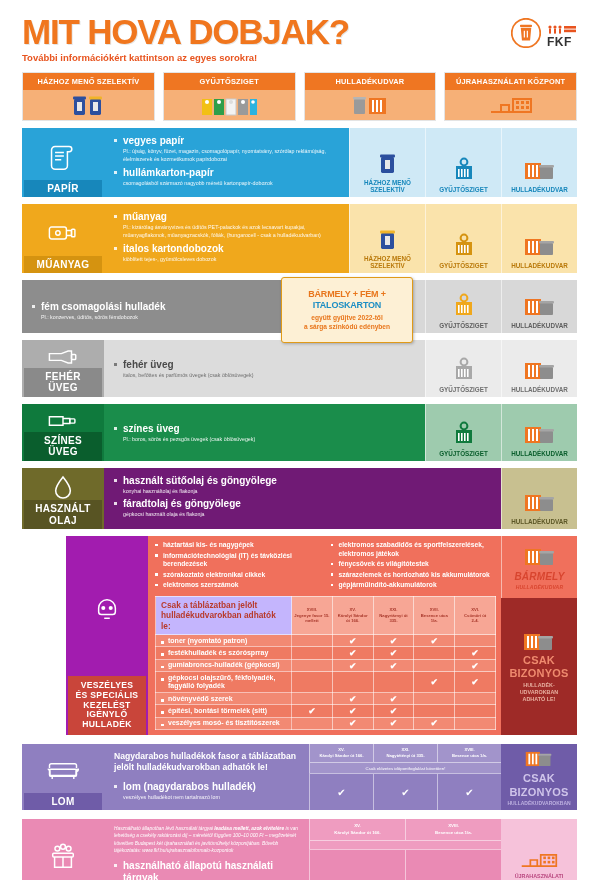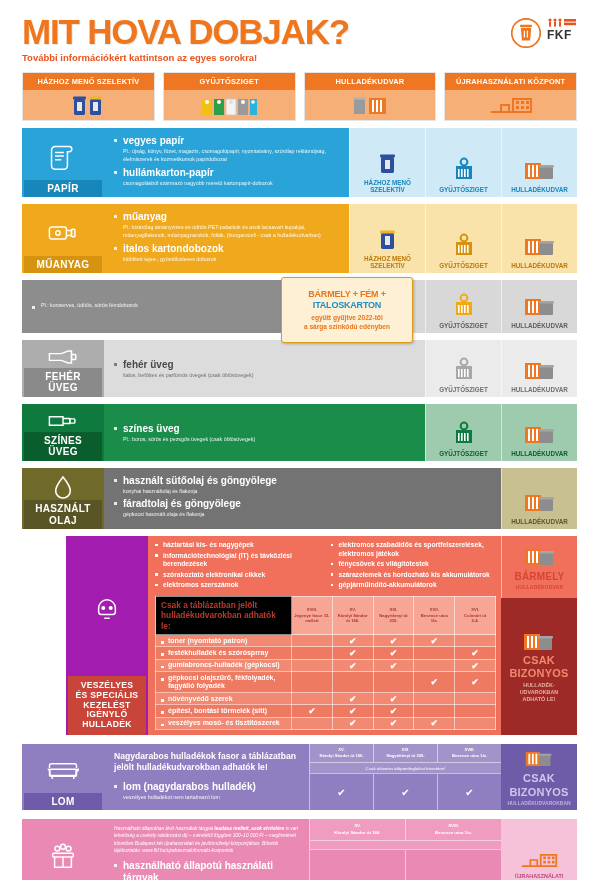--- a/index.html
+++ b/index.html
@@ -11,21 +11,21 @@
   }
   #page { position: relative; width: 597px; height: 880px; background:#fff; }
 
   
   .header { padding: 14px 20px 0 22px; display:flex; align-items:flex-start; }
   .title {
     font-size: 35px; font-weight: 800; color: #f0761e;
     letter-spacing: -1.2px; line-height: 1; white-space: nowrap;
     text-shadow: 1px 1px 0 rgba(0,0,0,.10);
   }
-  .brandwrap { margin-left: auto; display:flex; align-items:flex-start; gap:6px; padding-top:4px; }
+  .brandwrap { margin-left: auto; display:flex; align-items:flex-end; gap:6px; padding-top:4px; }
   .bin-logo { width: 30px; height: 30px; }
   .fkf { display:flex; flex-direction:column; align-items:flex-start; line-height:1; }
   .fkf-main { font-size:12px; font-weight:800; color:#333; letter-spacing:.5px; margin-top:2px;}
   .subtitle { margin: 3px 0 0 22px; font-size:9.5px; font-weight:700; color:#e8541f; }
 
   
   .colheads { display:flex; gap:8px; padding: 9px 20px 0 22px; }
   .colhead { flex:1; border:1px solid #e4e4e4; background:#fff; }
   .colhead .ch-title {
     background:#ef7622; color:#fff; font-size:7.4px; font-weight:800;
@@ -72,46 +72,46 @@
   .s-plastic .content{background:#f0a81c} .s-plastic .dest{background:#fae3ab;color:#b9790a}
   .s-metal .lbl{background:#7b7b7b}     .s-metal .lbl-text{background:#5e5e5e}
   .s-metal .content{background:#8d8d8d} .s-metal .dest{background:#d8d8d8;color:#5e5e5e}
   .s-white .lbl{background:#adadad}     .s-white .lbl-text{background:#8a8a8a}
   .s-white .content{background:#dcdcdc} .s-white .dest{background:#ebebeb;color:#6e6e6e}
   .s-white .b-main{color:#4a4a4a} .s-white .b-sub{color:#6e6e6e}
   .s-white .bullets li:before{background:#7a7a7a}
   .s-color .lbl{background:#0f7a3d}     .s-color .lbl-text{background:#0a5e2d}
   .s-color .content{background:#1a8d4b} .s-color .dest{background:#9ecbae;color:#0a5e2d}
   .s-oil .lbl{background:#6f6a2a}       .s-oil .lbl-text{background:#585423}
-  .s-oil .content{background:#737373}   .s-oil .dest{background:#c8c090;color:#5c5726}
+  .s-oil .content{background:#701a75}   .s-oil .dest{background:#c8c090;color:#5c5726}
 
   
   .s-haz { margin:7px 20px 0 22px; display:flex; align-items:stretch; }
   .s-haz .lbl{ background:#a21caf;margin-left:44px; }
   .s-haz .lbl-text{ background:#c9453a; font-size:8.6px; padding:5px 1px; }
   .haz-mid { flex:1; background:#f0705c; padding:5px 5px 5px 7px; display:flex; flex-direction:column; gap:4px;}
   .haz-cols { display:flex; gap:10px; }
   .haz-cols ul { list-style:none; flex:1; }
   .haz-cols li { position:relative; padding-left:8px; margin-bottom:2px;
                  font-size:6.7px; font-weight:700; color:#fff; line-height:1.28; }
   .haz-cols li:before{ content:""; position:absolute;left:0;top:2.5px;width:2.5px;height:2.5px;background:#fff;}
   .haz-right { width:76px; flex:none; display:flex; flex-direction:column; }
   .haz-any { background:#f0705c; flex:none; height:62px; display:flex; flex-direction:column;
-             align-items:center; justify-content:center; gap:2px; border-left:1px solid rgba(255,255,255,.5);}
+             align-items:center; justify-content:center; gap:2px; border-left:1px solid rgba(255,255,255,.5);font-style:italic;}
   .haz-any .t1{ font-size:10px; font-weight:800; color:#d8452f; letter-spacing:.2px;}
   .haz-any .t2{ font-size:5px; font-weight:800; color:#d8452f; letter-spacing:.2px;}
   .haz-only { background:#9e2a27; flex:1; display:flex; flex-direction:column;
               align-items:center; justify-content:center; gap:1px; padding:4px 2px;}
   .haz-only .o1{ font-size:11px; font-weight:800; color:#ef8a6e; line-height:1.05; letter-spacing:.2px;}
   .haz-only .o2{ font-size:5.4px; font-weight:800; color:#e8b0a0; line-height:1.3; text-align:center; margin-top:2px;}
 
   
   .haz-tbl { width:100%; border-collapse:collapse; table-layout:fixed; }
   .haz-tbl td, .haz-tbl th { border:1px solid rgba(255,255,255,.55); padding:0; }
-  .haz-tbl .hdr-note { background:#000000; text-align:left; padding:3px 5px;
+  .haz-tbl .hdr-note { background:#c4b5fd; text-align:left; padding:3px 5px;
                        font-size:8.3px; font-weight:800; color:#b83a2b; line-height:1.25; }
   .haz-tbl .hdr-col { background:#f7a695; text-align:center; padding:2px 1px;
                       font-size:4.2px; font-weight:700; color:#a8382b; line-height:1.4; }
   .haz-tbl td.rowname { text-align:left; padding:1.5px 5px 1.5px 12px; position:relative;
                         font-size:7px; font-weight:700; color:#fff; line-height:1.2;}
   .haz-tbl td.rowname:before{ content:""; position:absolute; left:5px; top:6px;
                               width:2.5px;height:2.5px;background:#fff;}
   .haz-tbl tr.odd td { background:#f28973; }
   .haz-tbl tr.even td { background:#ef7a62; }
   .haz-tbl td.ck { text-align:center; font-size:9px; color:#fff; font-weight:700; }
@@ -407,20 +407,21 @@
         </div>
         <div class="dtext">HULLADÉKUDVAR</div>
       </div>
     </div>
   </div>
 
   <div class="row s-metal">
     <div class="content">
       <ul class="bullets" style="padding-top:14px;">
         <li>
+          <div class="b-main">fém csomagolási hulladék</div>
           <div class="b-sub">Pl.: konzerves, üdítős, sörös fémdobozok</div>
         </li>
       </ul>
     </div>
     <div class="dests">
       <div class="dest">
         <div class="dicon">
           <svg width="26" height="26" viewBox="0 0 26 26">
             <rect x="6" y="7" width="13" height="16" rx="1.4" fill="#2c4f9e"></rect>
             <rect x="5" y="4.5" width="15" height="3" rx="1" fill="#f0b429"></rect>

